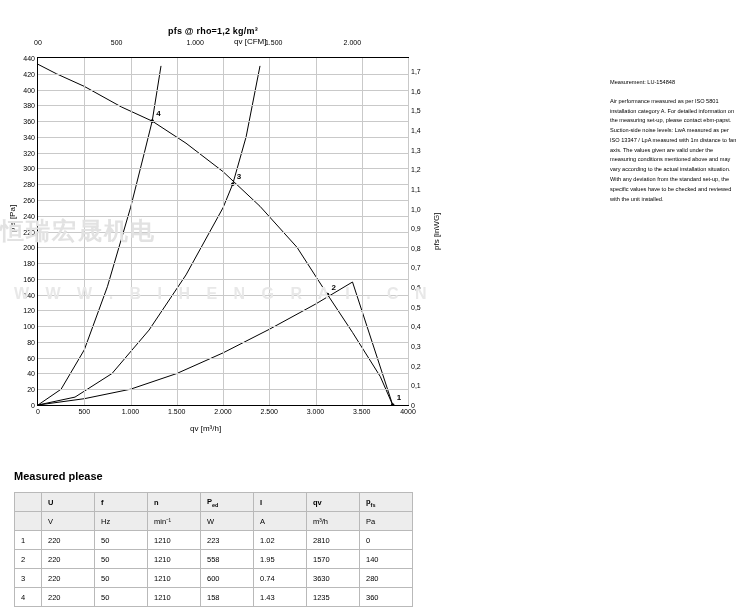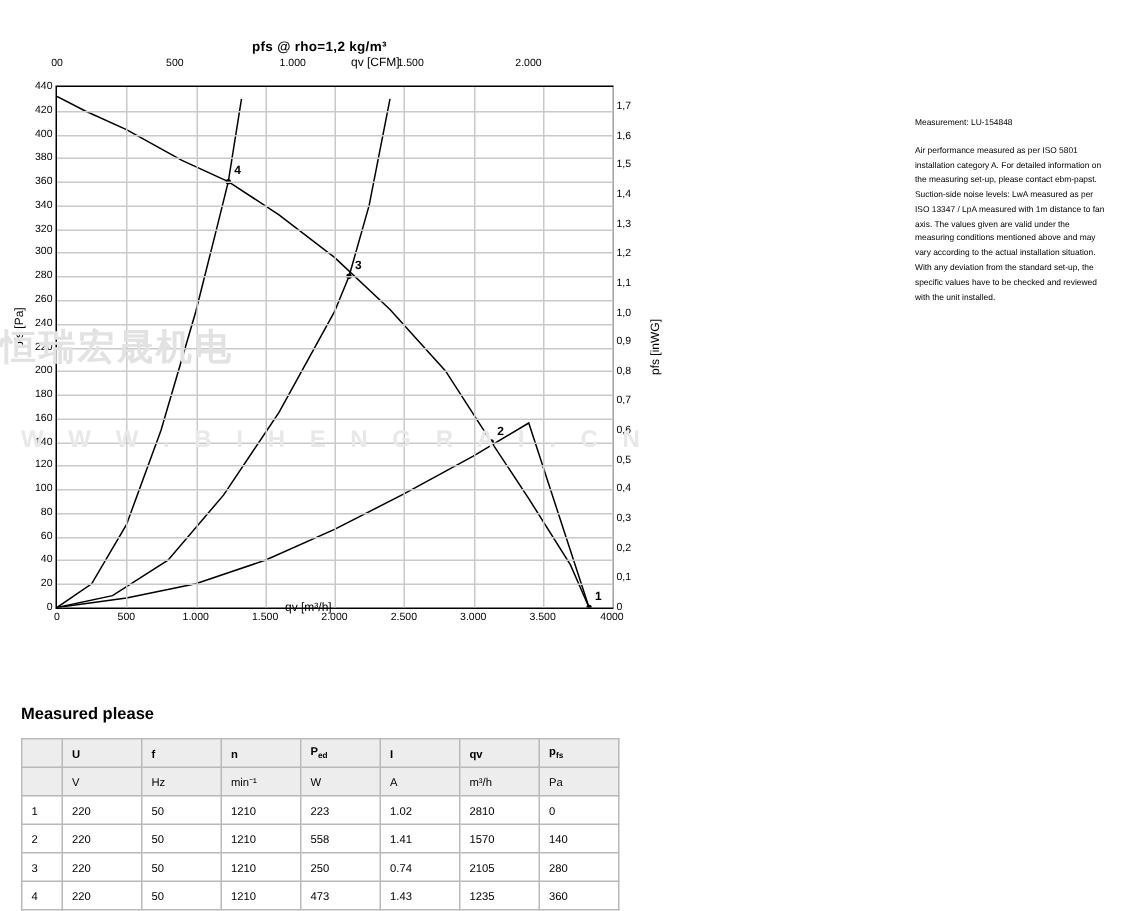--- a/index.html
+++ b/index.html
@@ -35,21 +35,21 @@
   .tick-t2{position:absolute;bottom:100%;margin-bottom:12px;font-size:7px;transform:translateX(-50%);white-space:nowrap;}
   .axis-label-left{
     position:absolute;left:8px;top:232px;font-size:8px;
     transform:rotate(-90deg);transform-origin:left top;white-space:nowrap;
   }
   .axis-label-right{
     position:absolute;left:432px;top:250px;font-size:8px;
     transform:rotate(-90deg);transform-origin:left top;white-space:nowrap;
   }
   .axis-label-bottom{
-    position:absolute;left:190px;top:400px;font-size:8px;white-space:nowrap;
+    position:absolute;left:190px;top:424px;font-size:8px;white-space:nowrap;
   }
   .pt-label{position:absolute;font-size:8px;font-weight:bold;}
   .watermark{
     position:absolute;left:0;top:215px;width:420px;
     font-size:24px;font-weight:bold;color:#e2e2e2;
     letter-spacing:2px;white-space:nowrap;pointer-events:none;
   }
   .watermark2{
     position:absolute;left:14px;top:285px;width:420px;
     font-size:16px;font-weight:bold;color:#e8e8e8;
@@ -235,38 +235,38 @@
         <td class="c">1.02</td>
         <td class="c">2810</td>
         <td class="c">0</td>
       </tr>
       <tr>
         <td class="idx">2</td>
         <td class="c">220</td>
         <td class="c">50</td>
         <td class="c">1210</td>
         <td class="c">558</td>
-        <td class="c">1.41</td>
+        <td class="c">1.95</td>
         <td class="c">1570</td>
         <td class="c">140</td>
       </tr>
       <tr>
         <td class="idx">3</td>
         <td class="c">220</td>
         <td class="c">50</td>
         <td class="c">1210</td>
-        <td class="c">250</td>
+        <td class="c">600</td>
         <td class="c">0.74</td>
-        <td class="c">2105</td>
+        <td class="c">3630</td>
         <td class="c">280</td>
       </tr>
       <tr>
         <td class="idx">4</td>
         <td class="c">220</td>
         <td class="c">50</td>
         <td class="c">1210</td>
-        <td class="c">473</td>
+        <td class="c">158</td>
         <td class="c">1.43</td>
         <td class="c">1235</td>
         <td class="c">360</td>
       </tr>
     </tbody>
   </table>
 
 </body></html>

